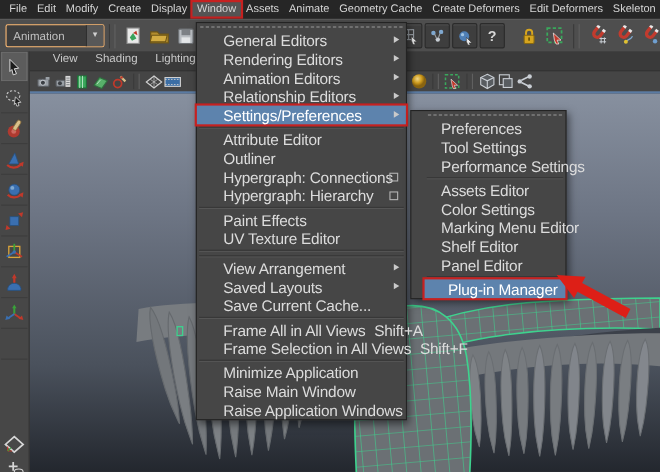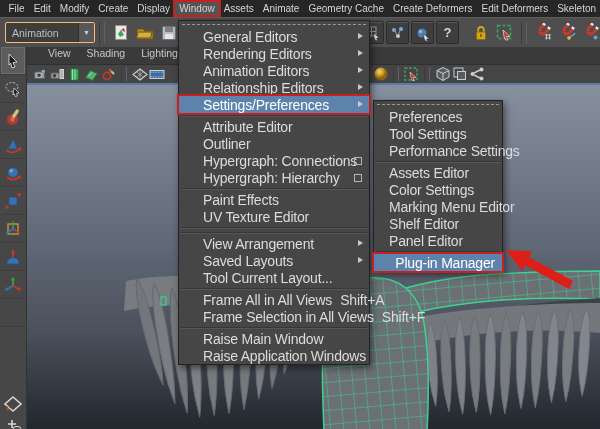--- a/index.html
+++ b/index.html
@@ -48,21 +48,21 @@
   
   .viewport{position:absolute;top:83px;left:26px;right:0;bottom:0;
     background:linear-gradient(#87909f,#6d7584 32%,#4a515c 72%,#23272e);
     border-top:2px solid #5b7ba3;overflow:hidden;}
   .viewport svg{position:absolute;top:0;left:0;}
 
   
   .menu{position:absolute;background:#464646;border:1px solid #232323;
     box-shadow:2px 3px 7px rgba(0,0,0,.5);z-index:10;}
   .window-menu{left:178px;top:20px;width:190px;}
-  .settings-submenu{left:373px;top:100px;width:128px;z-index:11;}
+  .settings-submenu{left:373px;top:100px;width:128px;z-index:11;padding-left:12px;}
   .menu-item{height:17px;display:flex;align-items:center;padding:0 7px 0 24px;
     color:#dcdcdc;font-size:14px;letter-spacing:-0.2px;position:relative;white-space:nowrap;}
   .settings-submenu .menu-item{padding-left:15px;}
   .menu-item .mi-shortcut{margin-left:auto;padding-left:8px;}
   .menu-item.highlighted{background:#5d83ad;color:#fff;}
   .menu-item.redbox{box-shadow:0 0 0 2px #c62120;z-index:2;justify-content:flex-end;}
   .menu-item.has-submenu::after{content:"";position:absolute;right:6px;top:5px;
     border-left:5px solid #c9c9c9;border-top:3.5px solid transparent;border-bottom:3.5px solid transparent;}
   .menu-item.has-checkbox::after{content:"";position:absolute;right:7px;top:5px;width:6px;height:6px;
     border:1px solid #b3b3b3;}
@@ -524,21 +524,21 @@
         <span class="mi-label">View Arrangement</span>
         <span class="mi-shortcut"></span>
       </div>
 
       <div class="menu-item has-submenu">
         <span class="mi-label">Saved Layouts</span>
         <span class="mi-shortcut"></span>
       </div>
 
       <div class="menu-item">
-        <span class="mi-label">Tool Current Layout...</span>
+        <span class="mi-label">Save Current Cache...</span>
         <span class="mi-shortcut"></span>
       </div>
 
       <div class="menu-item separator">
         <span class="mi-label"></span>
         <span class="mi-shortcut"></span>
       </div>
 
       <div class="menu-item">
         <span class="mi-label">Frame All in All Views</span>
@@ -548,20 +548,24 @@
       <div class="menu-item">
         <span class="mi-label">Frame Selection in All Views</span>
         <span class="mi-shortcut">Shift+F</span>
       </div>
 
       <div class="menu-item separator">
         <span class="mi-label"></span>
         <span class="mi-shortcut"></span>
       </div>
 
+      <div class="menu-item">
+        <span class="mi-label">Minimize Application</span>
+        <span class="mi-shortcut"></span>
+      </div>
 
       <div class="menu-item">
         <span class="mi-label">Raise Main Window</span>
         <span class="mi-shortcut"></span>
       </div>
 
       <div class="menu-item">
         <span class="mi-label">Raise Application Windows</span>
         <span class="mi-shortcut"></span>
       </div>

